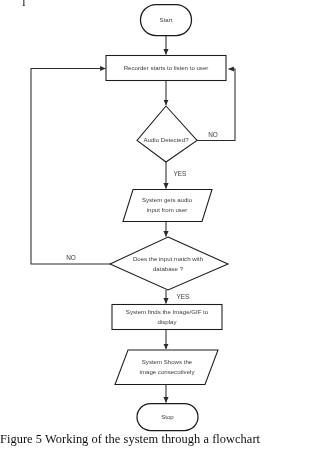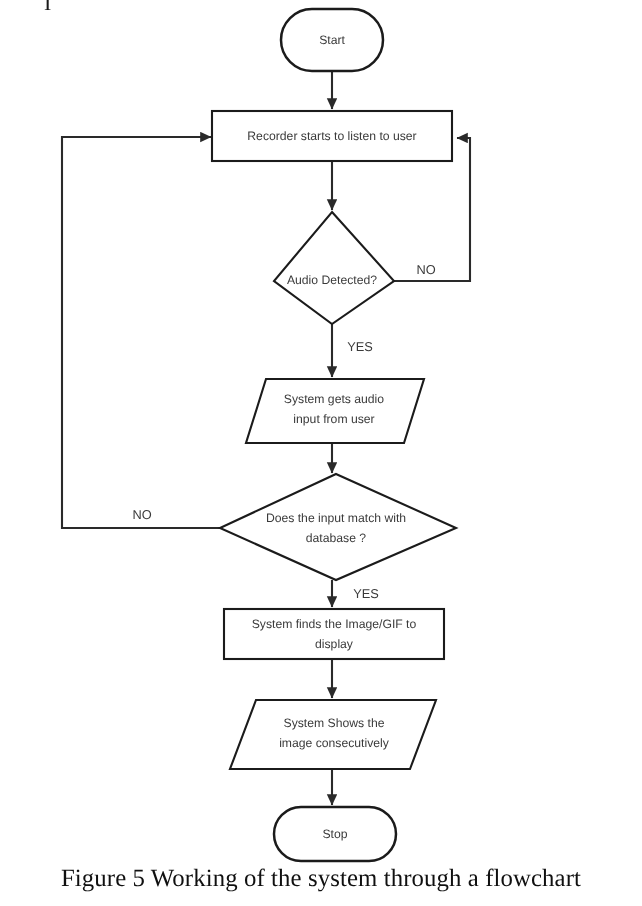--- a/index.html
+++ b/index.html
@@ -57,21 +57,21 @@
   .conn {
     fill: none;
     stroke: #2a2a2a;
     stroke-width: 1.05;
   }
   .caption {
     position: absolute;
     left: 0;
     right: 0;
     bottom: 6px;
-    text-align: center;
+    text-align: left;
     font-family: "Liberation Serif", serif;
     font-size: 12.4px;
     color: #101010;
     letter-spacing: 0.05px;
   }
   .corner-artifact {
     position: absolute;
     left: 22px;
     top: -4px;
     font-family: "Liberation Serif", serif;

